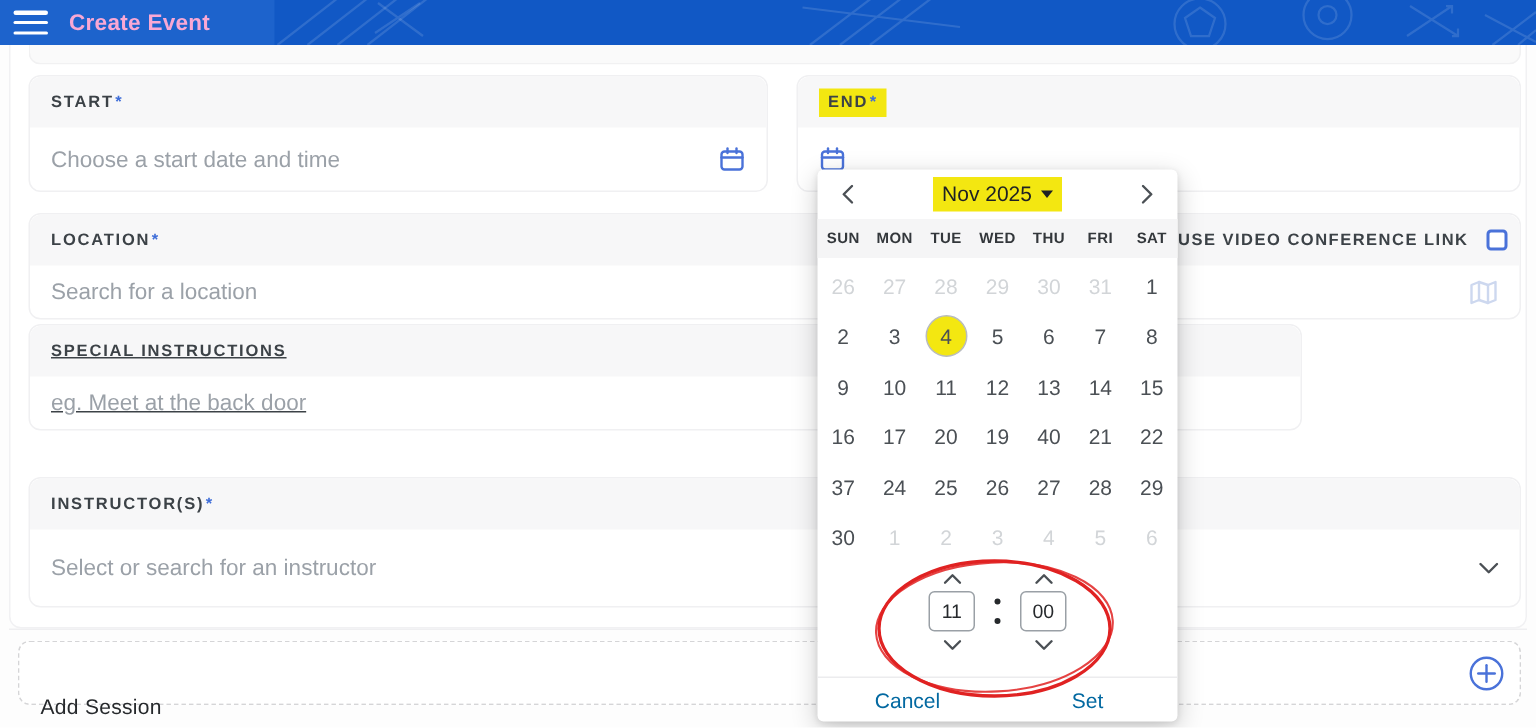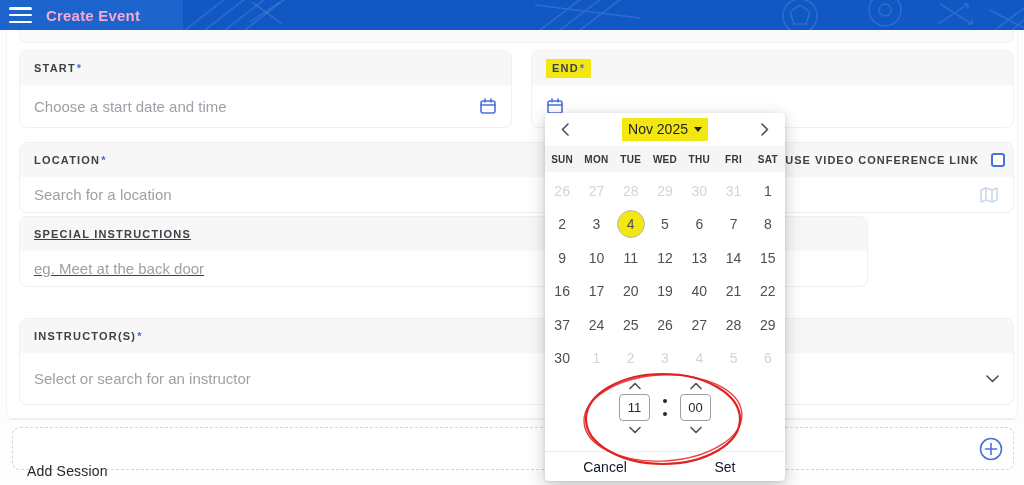--- a/index.html
+++ b/index.html
@@ -124,21 +124,21 @@
     font-size:13px; color:#26292c;
   }
   .colon { display:flex; flex-direction:column; gap:9px; padding-bottom:0; }
   .colon i { width:4px; height:4px; border-radius:50%; background:#26292c; }
   .cal-footer {
     margin-top:auto; height:30px; border-top:1px solid #ececee;
     display:grid; grid-template-columns:1fr 1fr;
   }
   .cal-footer .fbtn {
     display:flex; align-items:center; justify-content:center;
-    font-size:14px; color:#0f172a; cursor:pointer;
+    font-size:14px; color:#0369a1; cursor:pointer;
   }
   .annotation-ellipse { position:absolute; left:575px; top:369px; z-index:12; pointer-events:none; }
 
   svg .st { fill:none; stroke:#4a72d9; stroke-width:1.6; stroke-linecap:round; stroke-linejoin:round; }
   svg .gy { fill:none; stroke:#4b5055; stroke-width:1.6; stroke-linecap:round; stroke-linejoin:round; }
   svg .pl { fill:none; stroke:#cdd8ef; stroke-width:1.6; stroke-linecap:round; stroke-linejoin:round; }
 </style>
 </head>
 <body>
 

